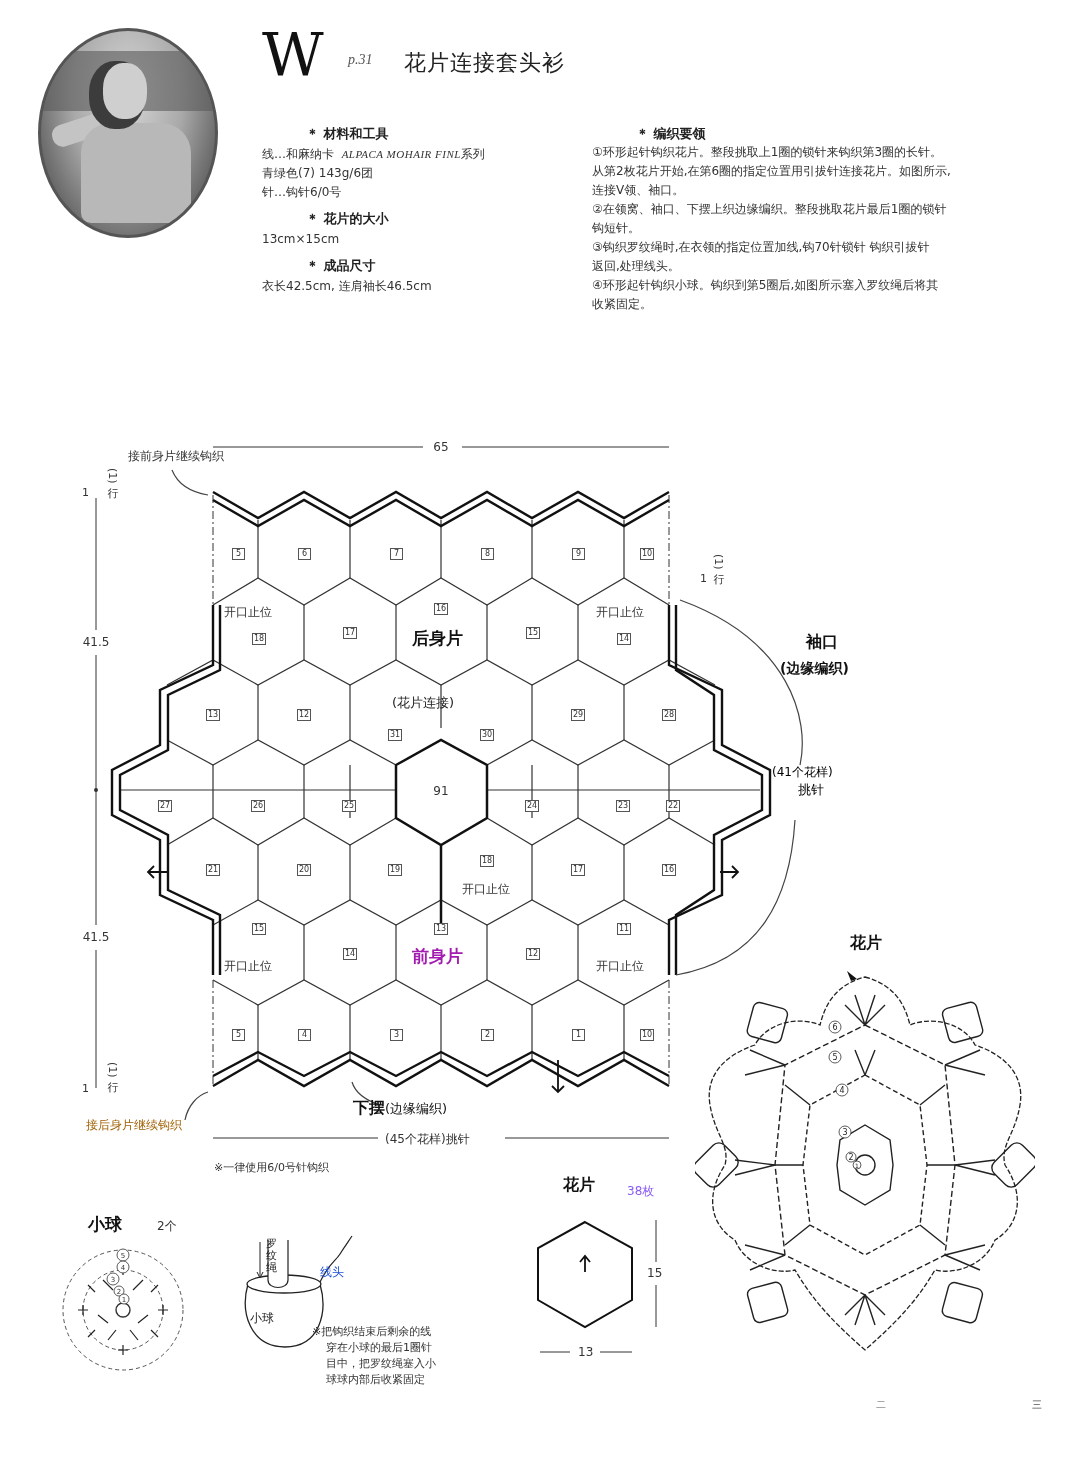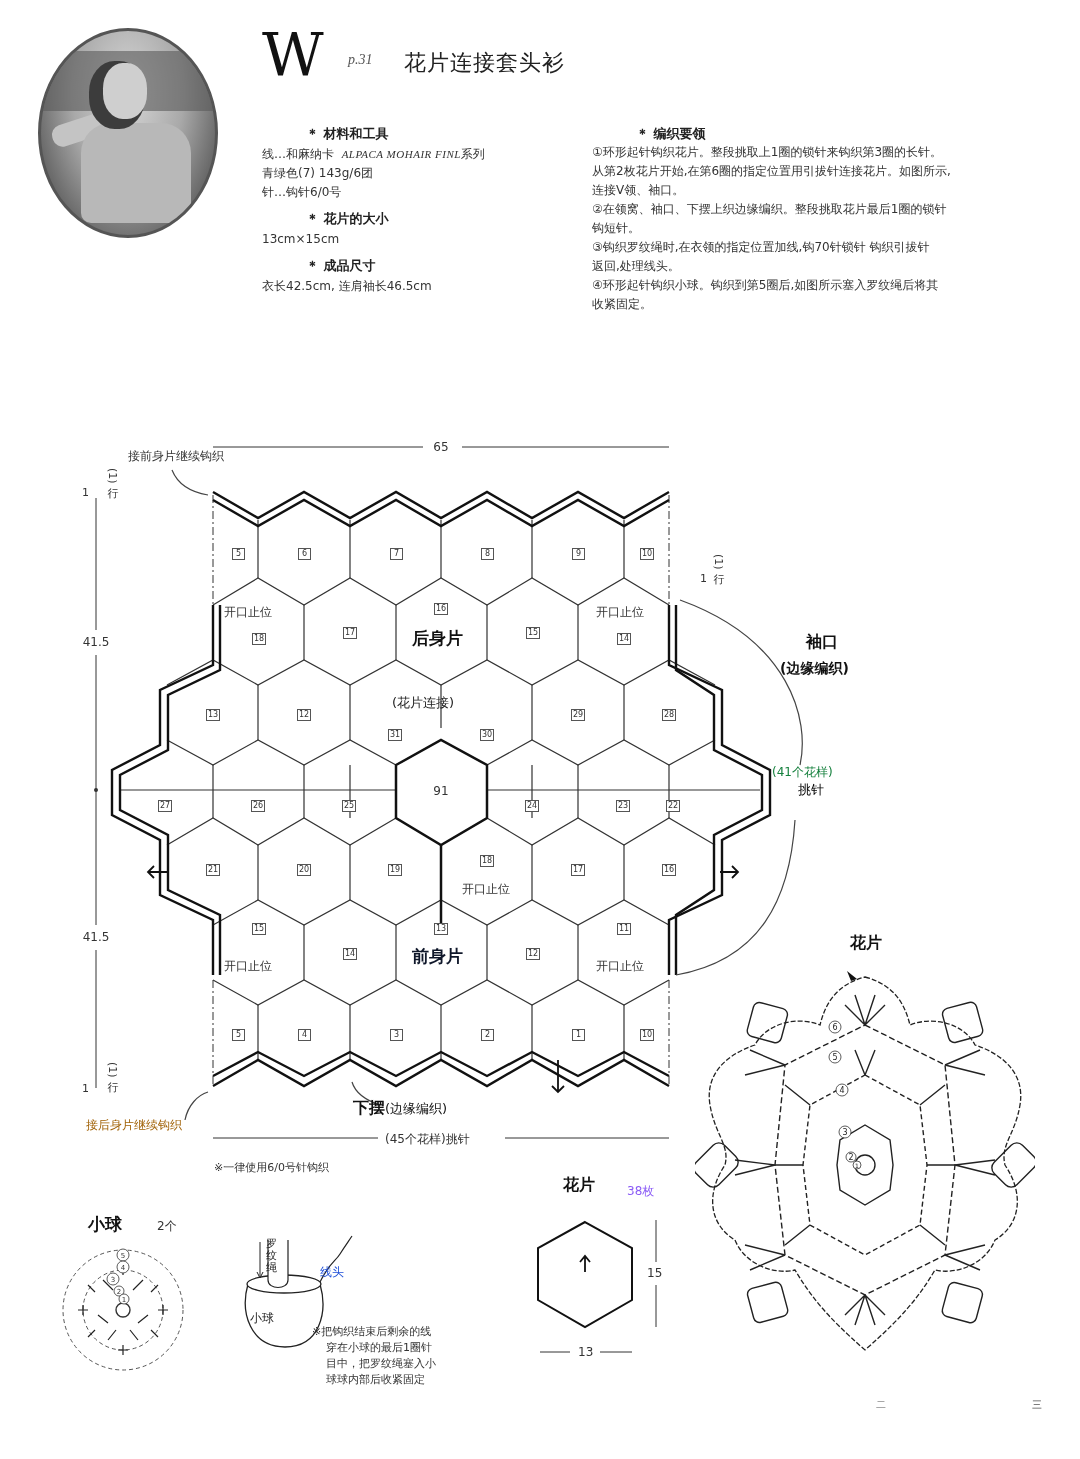--- a/index.html
+++ b/index.html
@@ -150,32 +150,32 @@
   <path d="M540 1352 H570 M600 1352 H632" stroke="#333" stroke-width="1"></path>
 </svg>
 
 <div class="abs" style="left:128px;top:448px;font-size:12px;color:#333">接前身片继续钩织</div>
 <div class="abs" style="left:86px;top:1117px;font-size:12px;color:#a16207">接后身片继续钩织</div>
 <div class="abs" style="left:104px;top:468px;font-size:11px;color:#333;writing-mode:vertical-rl">(1行)</div>
 <div class="abs" style="left:104px;top:1062px;font-size:11px;color:#333;writing-mode:vertical-rl">(1行)</div>
 <div class="abs" style="left:710px;top:554px;font-size:11px;color:#333;writing-mode:vertical-rl">(1行)</div>
 
 <div class="abs" style="left:412px;top:627px;font-size:17px;font-weight:bold;color:#111">后身片</div>
-<div class="abs" style="left:412px;top:945px;font-size:17px;font-weight:bold;color:#0f172a">前身片</div>
+<div class="abs" style="left:412px;top:945px;font-size:17px;font-weight:bold;color:#a21caf">前身片</div>
 <div class="abs" style="left:392px;top:694px;font-size:13px;color:#222">(花片连接)</div>
 
 <div class="abs" style="left:224px;top:604px;font-size:12px;color:#333">开口止位</div>
 <div class="abs" style="left:596px;top:604px;font-size:12px;color:#333">开口止位</div>
 <div class="abs" style="left:462px;top:881px;font-size:12px;color:#333">开口止位</div>
 <div class="abs" style="left:224px;top:958px;font-size:12px;color:#333">开口止位</div>
 <div class="abs" style="left:596px;top:958px;font-size:12px;color:#333">开口止位</div>
 
 <div class="abs" style="left:806px;top:632px;font-size:16px;font-weight:bold;color:#111">袖口</div>
 <div class="abs" style="left:780px;top:660px;font-size:14px;font-weight:bold;color:#111">(边缘编织)</div>
-<div class="abs" style="left:772px;top:764px;font-size:12px;color:#15803d">(41个花样)</div>
+<div class="abs" style="left:772px;top:764px;font-size:12px;color:#000000">(41个花样)</div>
 <div class="abs" style="left:798px;top:781px;font-size:13px;color:#000000">挑针</div>
 
 <div class="abs" style="left:353px;top:1098px;font-size:16px;font-weight:bold;color:#111"><span>下摆</span><span style="font-size:13px;font-weight:normal">(边缘编织)</span></div>
 <div class="abs" style="left:385px;top:1131px;font-size:12px;color:#333">(45个花样)挑针</div>
 <div class="abs" style="left:214px;top:1160px;font-size:11px;color:#333">※一律使用6/0号针钩织</div>
 
 <div>
 
   <span class="abs cell" style="left:232px;top:548px">5</span>
   <span class="abs cell" style="left:298px;top:548px">6</span>

